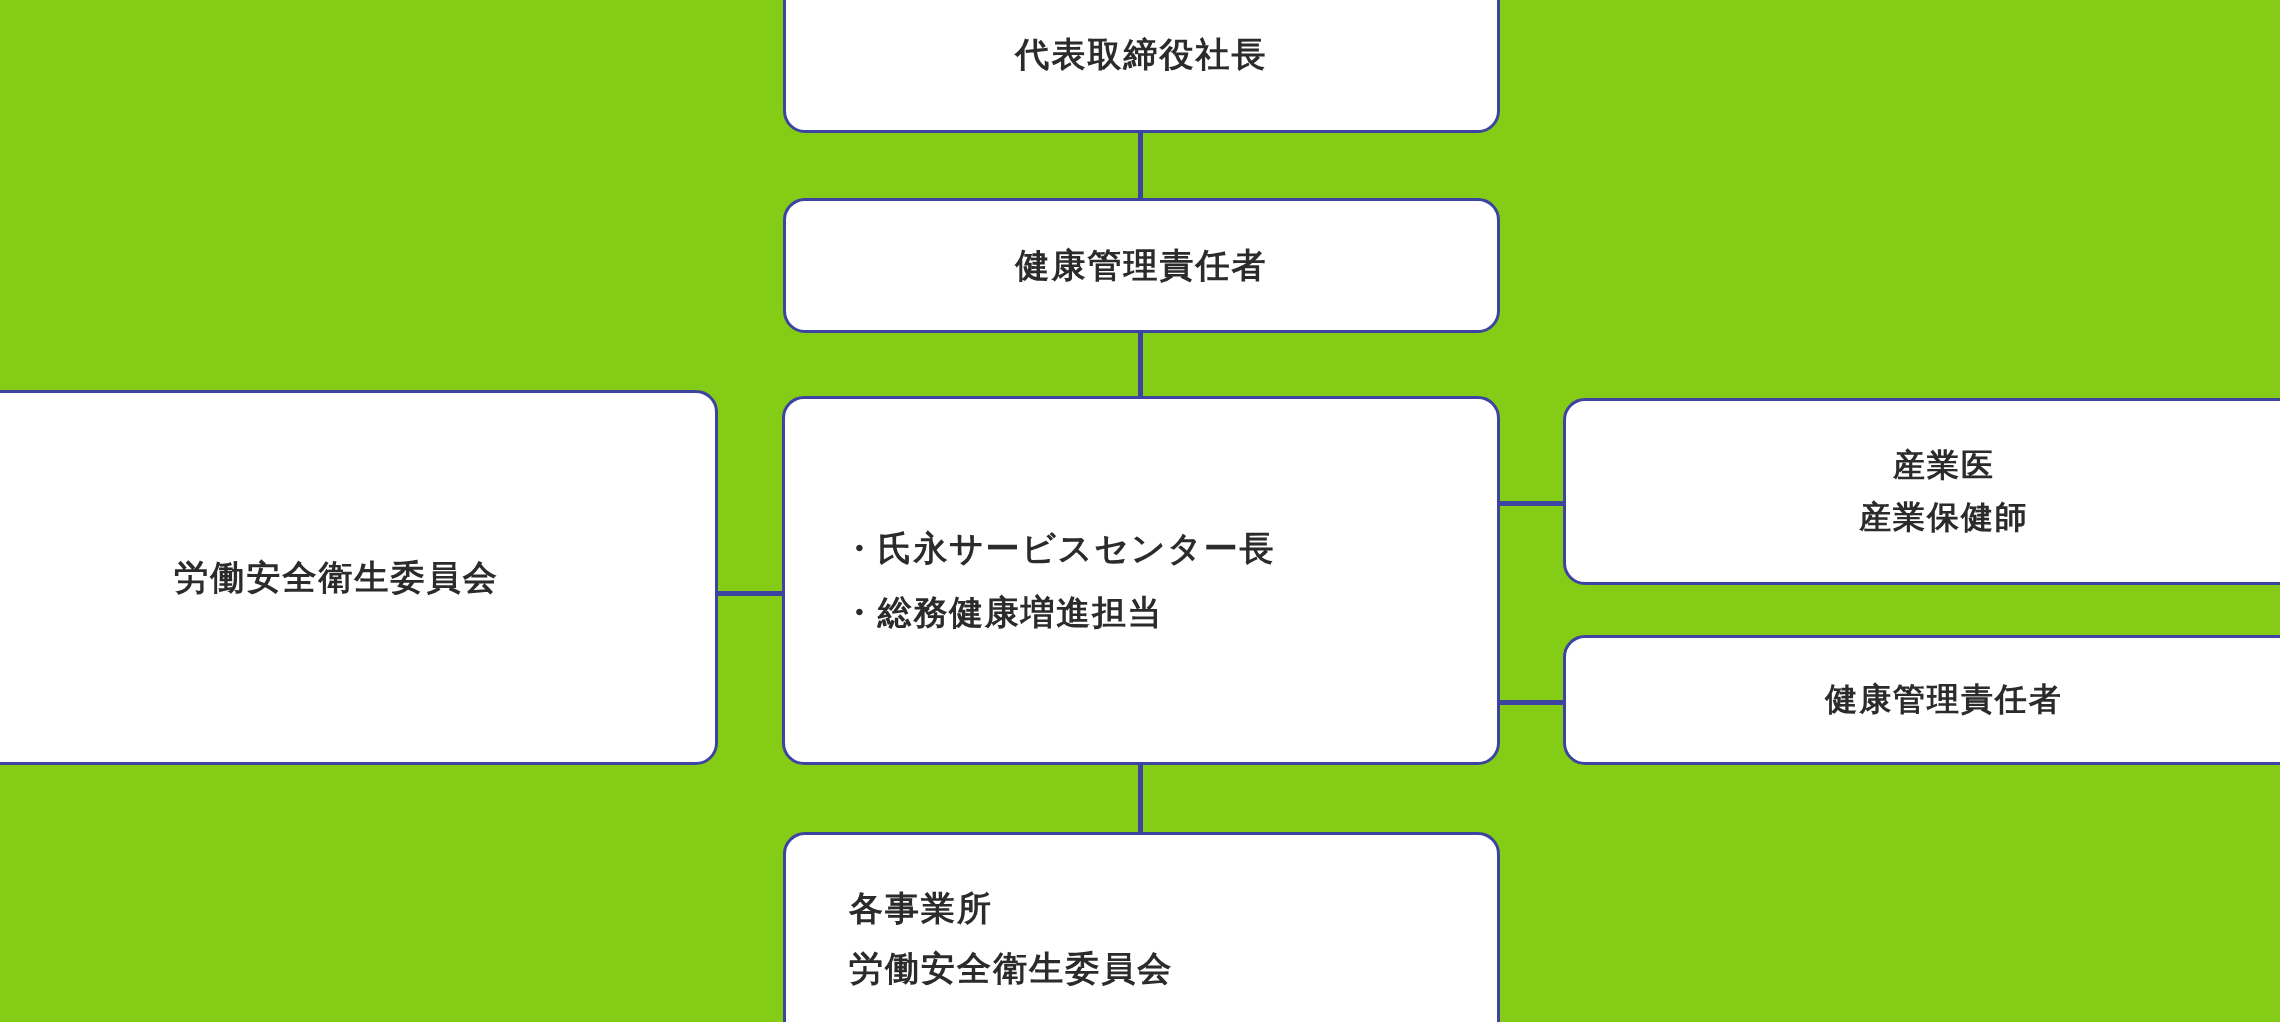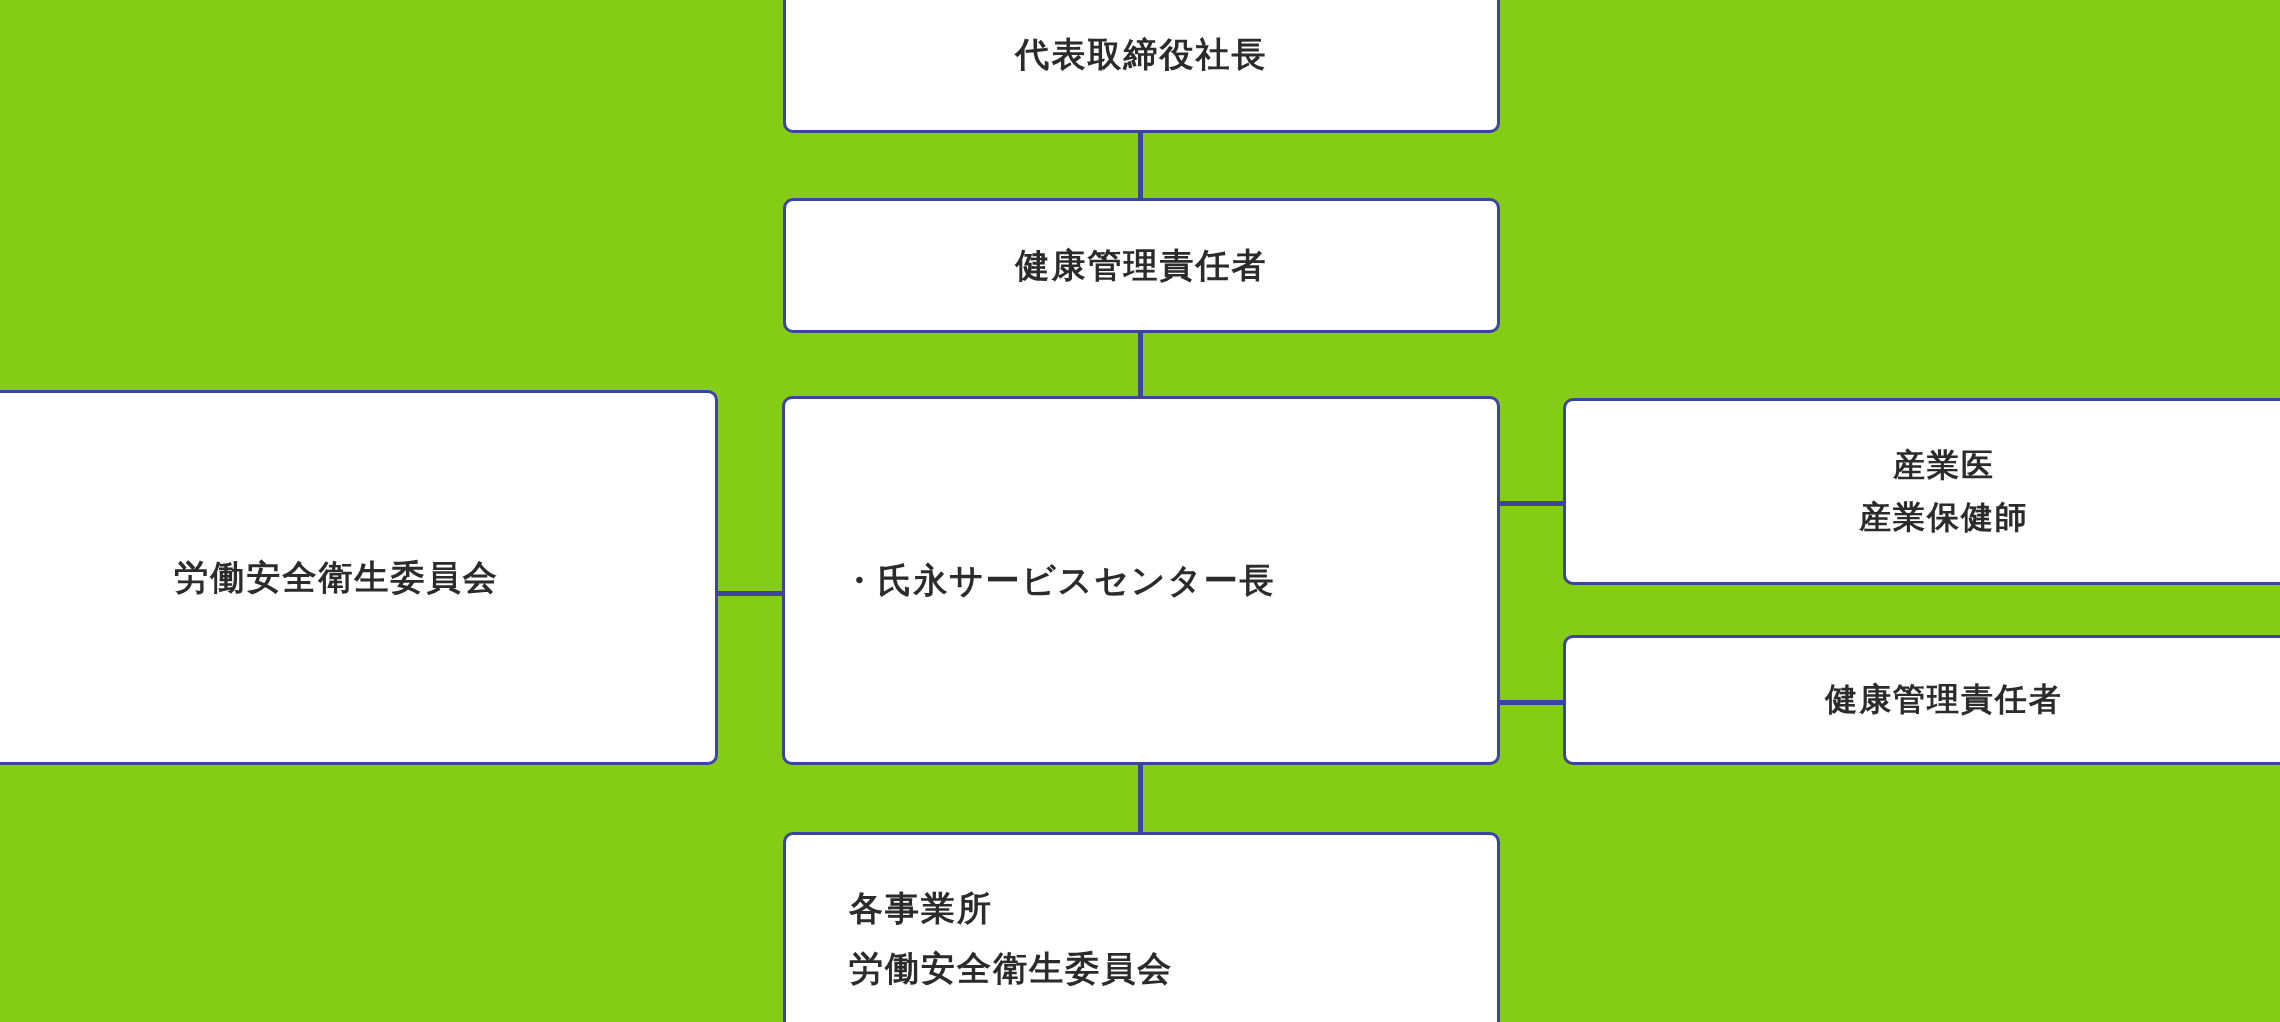--- a/index.html
+++ b/index.html
@@ -13,21 +13,21 @@
     height: 1022px;
     background: #84cc16;
     overflow: hidden;
     font-family: "Liberation Sans", "DejaVu Sans", sans-serif;
   }
 
   .node {
     position: absolute;
     background: #ffffff;
     border: 3px solid #3d43a0;
-    border-radius: 10px;
+    border-radius: 22px;
     box-sizing: border-box;
     display: flex;
     flex-direction: column;
     justify-content: center;
     color: #2b2b2b;
     font-weight: bold;
     letter-spacing: 0.06em;
   }
   .node.center-text {
     align-items: center;
@@ -119,20 +119,21 @@
   <div class="node center-text" id="node-health-manager">
     <span class="node-line">健康管理責任者</span>
   </div>
 
   <div class="node center-text" id="node-union">
     <span class="node-line">労働安全衛生委員会</span>
   </div>
 
   <div class="node left-text" id="node-core">
     <span class="node-line">・氏永サービスセンター長</span>
+    <span class="node-line">・総務健康増進担当</span>
   </div>
 
   <div class="node center-text" id="node-doctor">
     <span class="node-line">産業医</span>
     <span class="node-line">産業保健師</span>
   </div>
 
   <div class="node center-text" id="node-health-manager-2">
     <span class="node-line">健康管理責任者</span>
   </div>

